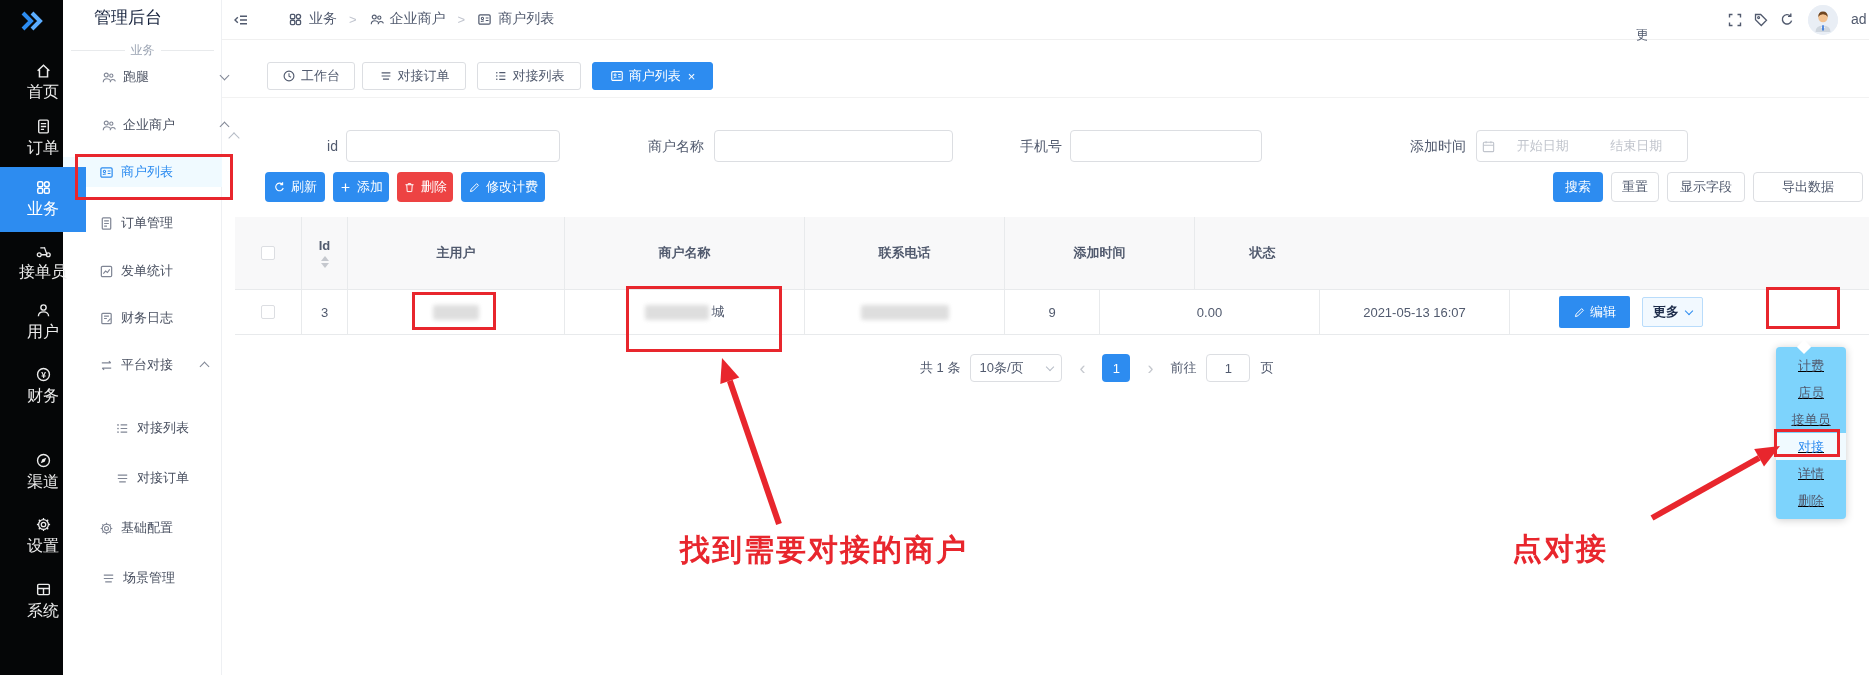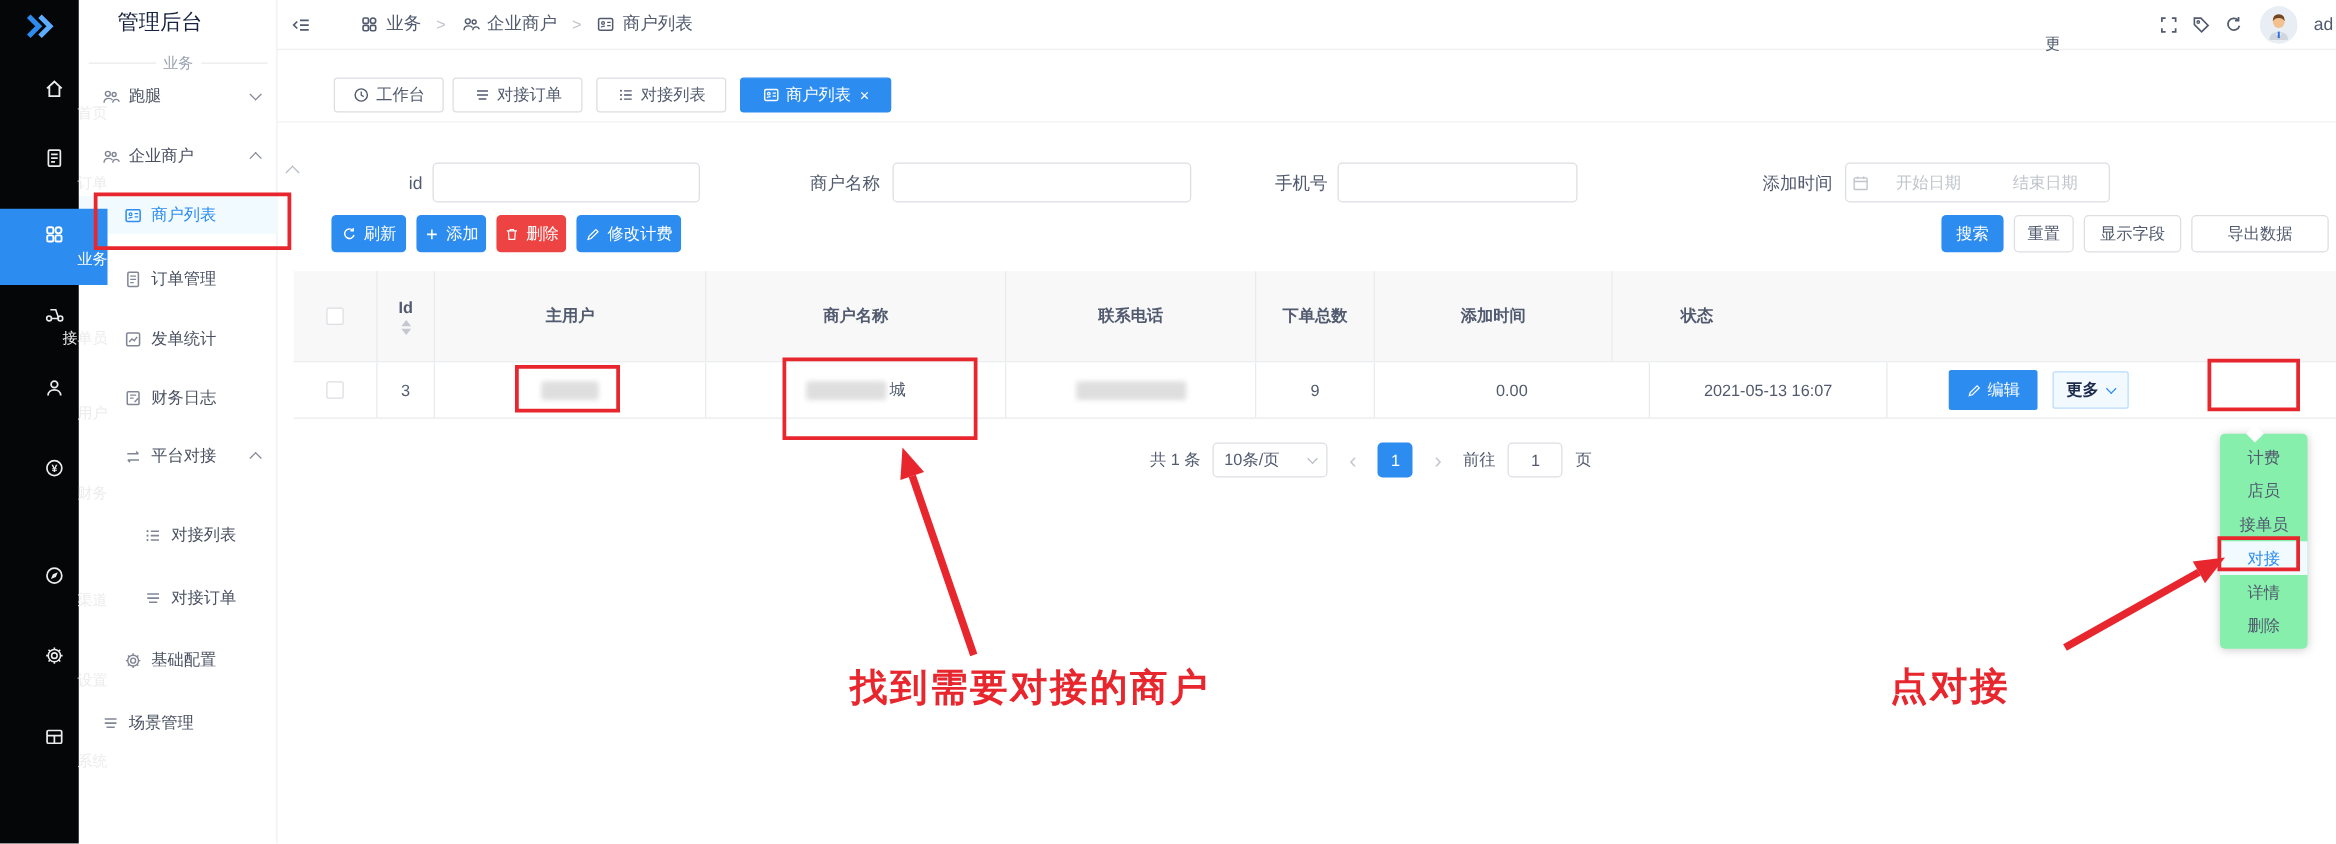--- a/index.html
+++ b/index.html
@@ -4,31 +4,31 @@
 <style>
   * { box-sizing: border-box; margin: 0; padding: 0; }
   html,body { width:1869px; height:675px; overflow:hidden; background:#fff;
     font-family:"Liberation Sans","DejaVu Sans",sans-serif; }
   .screen { position:relative; width:1869px; height:675px; background:#fff; overflow:hidden; }
   .ic { display:inline-block; vertical-align:middle; }
 
   
   .rail { position:absolute; left:0; top:0; width:63px; height:675px; background:#050607; z-index:5; }
   .rail-logo { position:absolute; top:8px; left:0; width:63px; display:flex; justify-content:center; cursor:pointer; }
-  .rail-item { position:absolute; left:0; width:86px; text-align:right; color:#ececec; font-size:12px; cursor:pointer; }
+  .rail-item { position:absolute; left:0; width:86px; text-align:center; color:#ececec; font-size:16px; cursor:pointer; }
   .rail-item .ric { display:block; margin:0 auto 3px auto; }
   .rail-item.active { background:#2d8cf0; color:#fff; padding:12px 0; }
 
   
   .submenu { position:absolute; left:63px; top:0; width:159px; height:675px; background:#fff; border-right:1px solid #eef0f3; z-index:4; }
   .sm-title { position:absolute; top:6px; left:0; width:130px; text-align:center; font-size:17px; color:#17233d; }
   .sm-group { position:absolute; top:42px; left:0; width:159px; display:flex; align-items:center; gap:6px; padding:0 8px; color:#9aa3b2; font-size:12px; }
   .sm-group::before,.sm-group::after { content:""; flex:1; height:1px; background:#e8eaec; }
   .sm-item { position:absolute; left:0; width:159px; height:30px; display:flex; align-items:center; gap:7px; font-size:13px; color:#495060; cursor:pointer; }
-  .sm-item.lv1 { padding-left:18px; } .sm-item.lv2 { padding-left:36px; } .sm-item.lv3 { padding-left:52px; }
+  .sm-item.lv1 { padding-left:18px;margin-left:20px; } .sm-item.lv2 { padding-left:36px; } .sm-item.lv3 { padding-left:52px; }
   .sm-item.active { background:#f0faff; color:#2d8cf0; }
   .sm-item .mi { color:#808695; } .sm-item.active .mi { color:#2d8cf0; }
   .chev { width:7px; height:7px; border-right:1.4px solid #808695; border-bottom:1.4px solid #808695; display:inline-block; position:absolute; right:14px; }
   .chev.down { transform:rotate(45deg); top:10px; } .chev.up { transform:rotate(-135deg); top:13px; }
 
   
   .topbar { position:absolute; left:222px; top:0; width:1647px; height:40px; background:#fff; border-bottom:1px solid #f0f0f0; }
   .tb-abs { position:absolute; display:flex; align-items:center; color:#515a6e; }
   .crumb { font-size:14px; color:#515a6e; display:flex; align-items:center; gap:6px; cursor:pointer; }
   .crumb-sep { color:#c0c4ce; font-size:13px; padding:0 6px; }
@@ -80,22 +80,22 @@
 
   
   .pager { position:absolute; left:920px; top:352px; height:32px; display:flex; align-items:center; gap:10px; font-size:13px; color:#515a6e; }
   .psel { width:92px; height:28px; border:1px solid #dcdee2; border-radius:4px; display:flex; align-items:center; padding:0 8px; gap:6px; cursor:pointer; }
   .psel .chev2 { width:6px; height:6px; border-right:1.4px solid #b6bcc6; border-bottom:1.4px solid #b6bcc6; transform:rotate(45deg); margin-left:auto; margin-top:-2px; }
   .parrow { color:#c5c8ce; font-size:18px; width:20px; text-align:center; cursor:pointer; }
   .ppage { width:28px; height:28px; background:#2d8cf0; color:#fff; border-radius:4px; display:flex; align-items:center; justify-content:center; cursor:pointer; }
   .pgoto { width:44px; height:28px; border:1px solid #dcdee2; border-radius:4px; text-align:center; font-size:13px; color:#515a6e; }
 
   
-  .dropdown { position:absolute; left:1776px; top:347px; width:70px; background:#86efac; border-radius:4px;
-    box-shadow:0 1px 8px rgba(0,0,0,.2); padding:5px 0; z-index:20; }
+  .dropdown { position:absolute; left:1776px; top:347px; width:70px; background:#7dd3fc; border-radius:4px;
+    box-shadow:0 1px 8px rgba(0,0,0,.2); padding:5px 0; z-index:20;text-decoration:underline; }
   .dd-item { height:27px; line-height:27px; text-align:center; font-size:13px; color:#515a6e; cursor:pointer; }
   .dd-item.active { background:#f0faff; color:#2d8cf0; }
   .dd-caret { position:absolute; left:1799px; top:342px; width:10px; height:10px; background:#fff; transform:rotate(45deg); z-index:21; }
 
   
   .rbox { position:absolute; border:3px solid #e8262d; z-index:30; pointer-events:none; }
   .anno { position:absolute; color:#e8262d; font-size:30px; font-weight:bold; letter-spacing:2px; z-index:31; }
   .arrows { position:absolute; left:0; top:0; width:1869px; height:675px; z-index:29; pointer-events:none; }
 </style>
 </head>
@@ -472,23 +472,20 @@
         </div>
       <div class="th c2">
           <span>主用户</span>
         </div>
       <div class="th c3">
           <span>商户名称</span>
         </div>
       <div class="th c4">
           <span>联系电话</span>
         </div>
-      <div class="th c5">
-          <span>下单总数</span>
-        </div>
       <div class="th c7">
           <span>添加时间</span>
         </div>
       <div class="th c8">
           <span>状态</span>
         </div>
     </div>
     <div class="trow">
       <div class="td c0">
           <span class="cb"></span>

